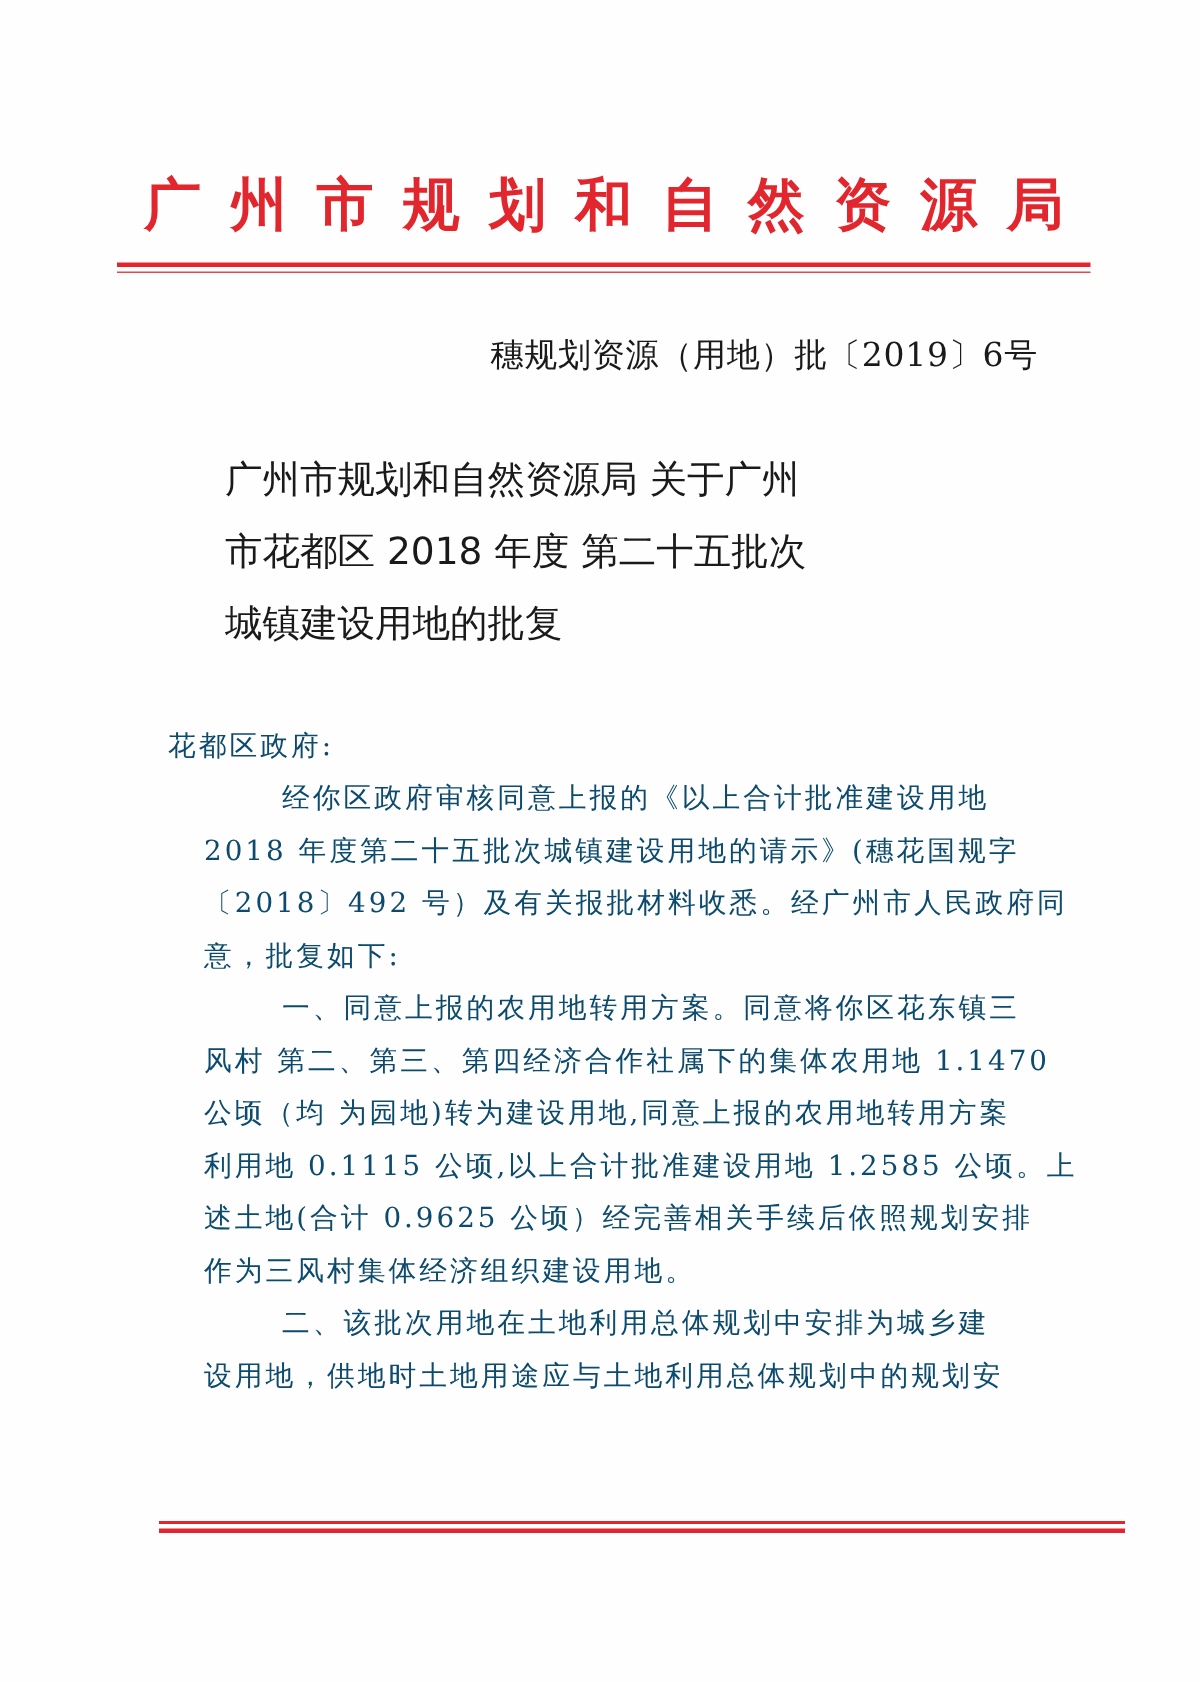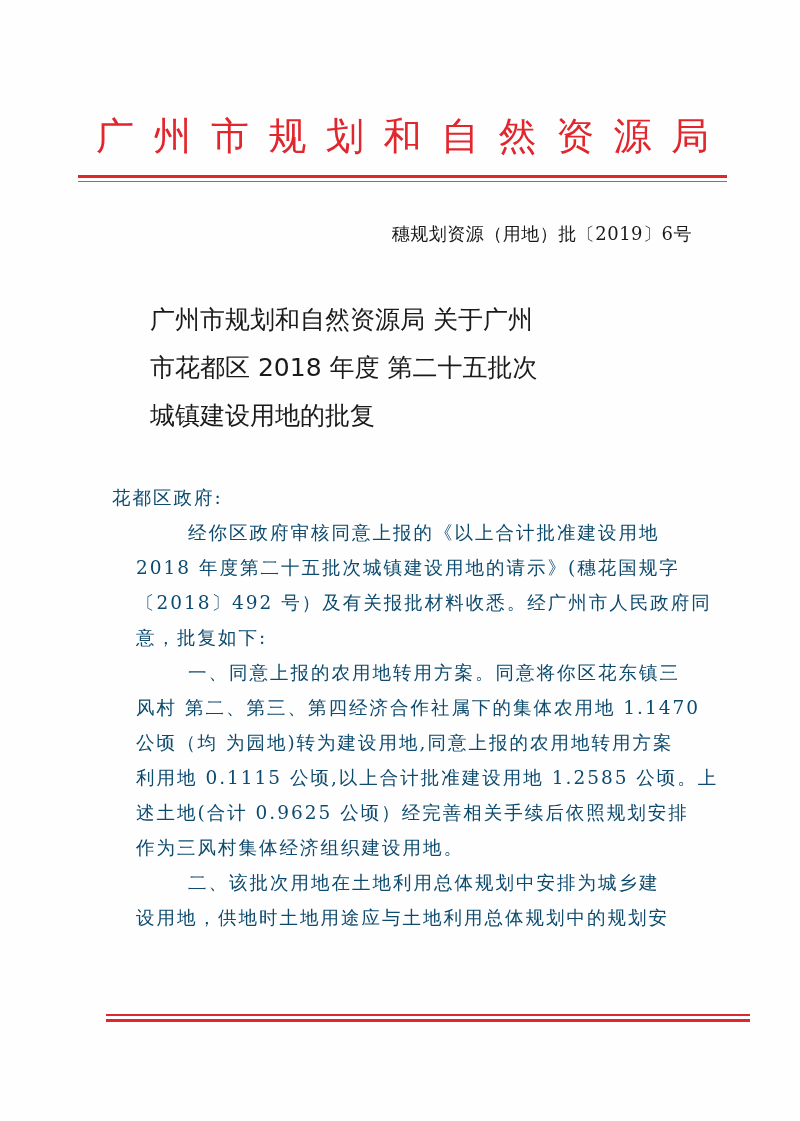--- a/index.html
+++ b/index.html
@@ -6,32 +6,33 @@
     body { width: 800px; height: 1121px; position: relative; overflow: hidden; }
     .page { position: absolute; left: 0; top: 0; width: 800px; height: 1121px; background: #fefefe; }
 
     .masthead {
       position: absolute; left: 96px; top: 108px; width: 620px; height: 56px;
       color: #e1262d;
       font-family: "DejaVu Sans", sans-serif;
       font-size: 38px; line-height: 56px;
       letter-spacing: 19.5px;
       white-space: nowrap;
+      font-weight: bold;
     }
 
     .rule { position: absolute; background: #e1262d; }
     .top-thick { left: 78px; top: 175px; width: 649px; height: 3px; }
     .top-thin  { left: 78px; top: 181px; width: 649px; height: 1px; background: #e3474d; }
     .bot-thin  { left: 106px; top: 1014px; width: 644px; height: 2px; }
     .bot-thick { left: 106px; top: 1019px; width: 644px; height: 3px; }
 
     .doc-number {
       position: absolute; right: 108px; top: 222px;
       font-family: "DejaVu Serif", serif;
-      font-size: 18px; color: #1a1a1a; white-space: nowrap;
+      font-size: 22px; color: #1a1a1a; white-space: nowrap;
       letter-spacing: 0.5px;
     }
 
     .title {
       position: absolute; left: 150px; top: 296px; width: 500px;
       text-align: left;
       font-family: "DejaVu Sans", sans-serif;
       font-size: 25px; color: #1a1a1a;
       line-height: 48px;
     }

